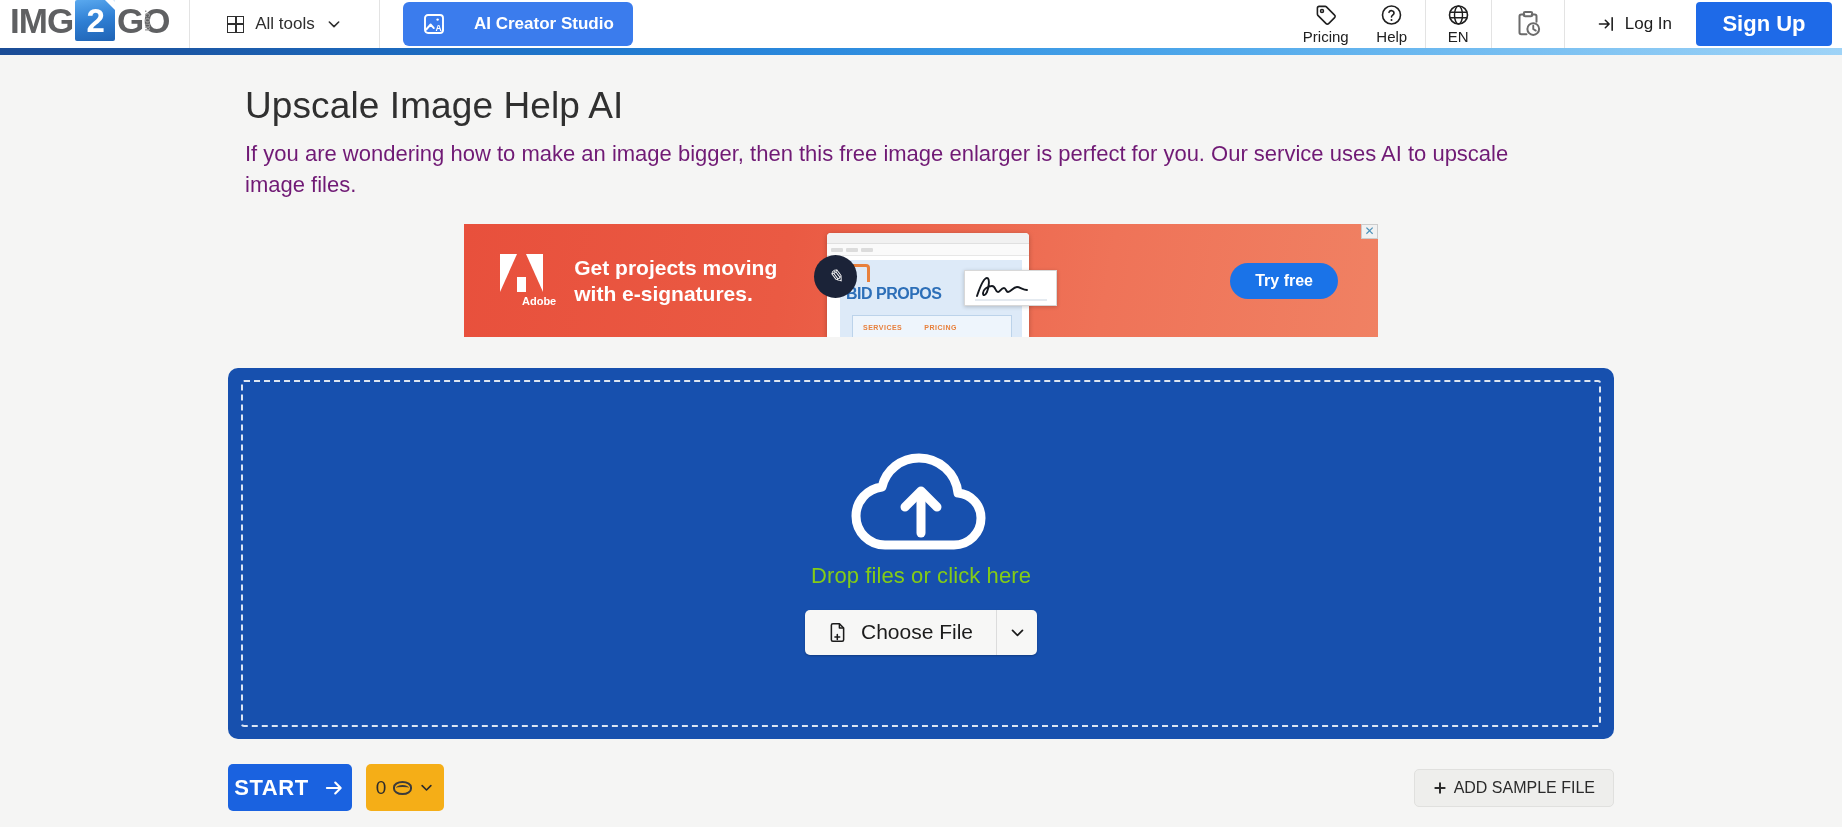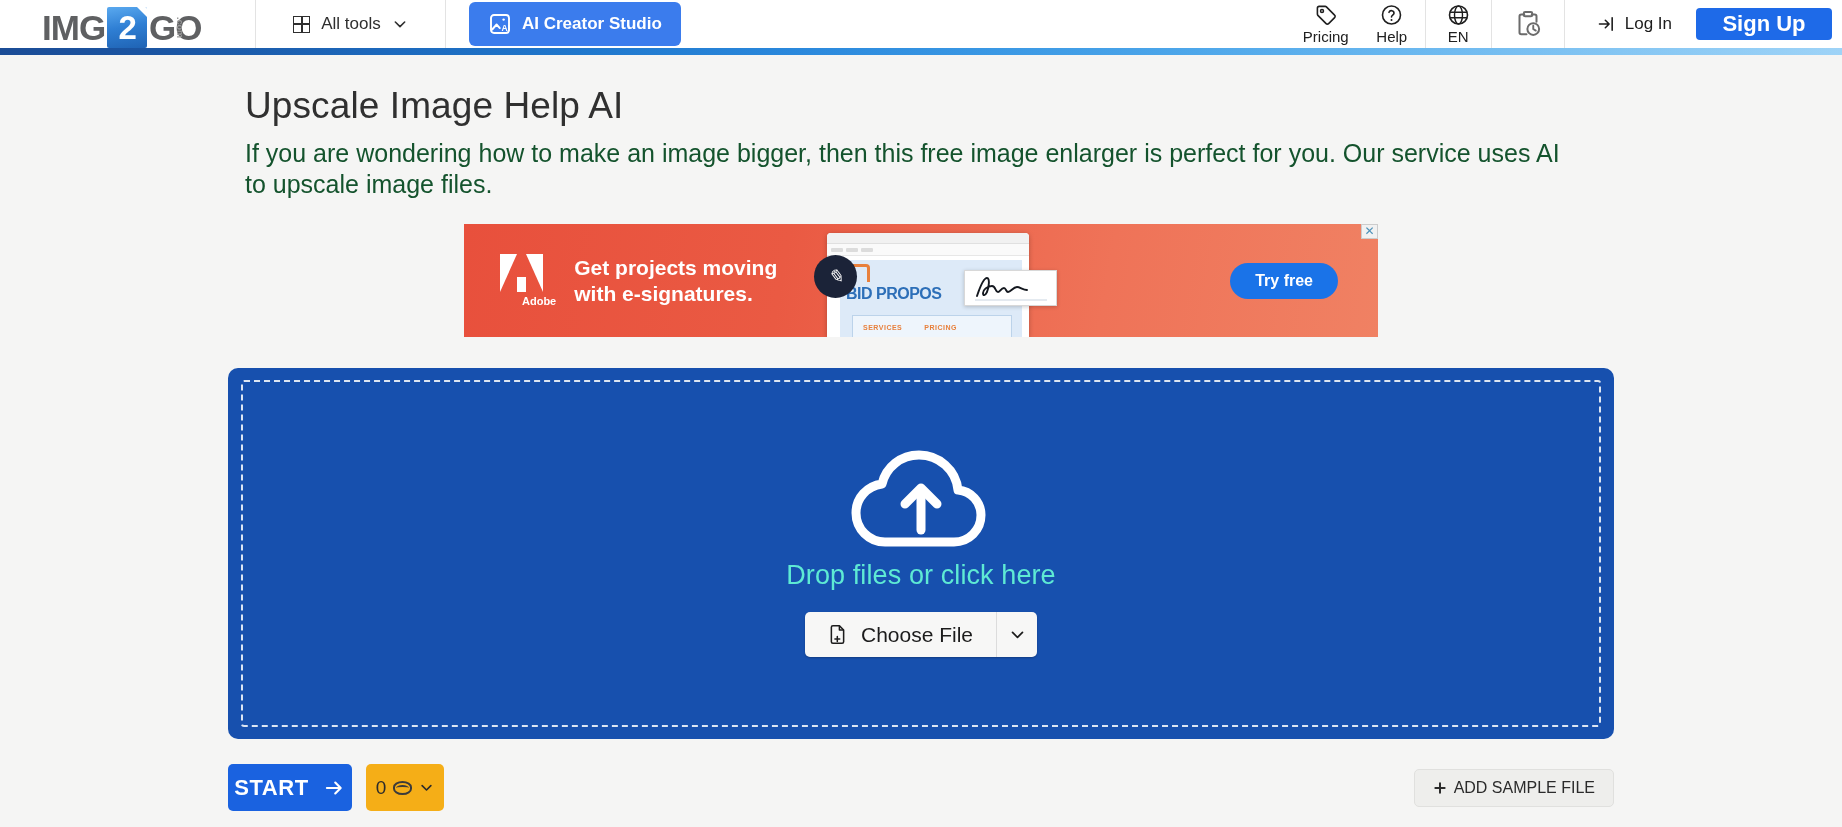--- a/index.html
+++ b/index.html
@@ -14,27 +14,26 @@
   
   .header {
     position: relative;
     height: 48px;
     background: #ffffff;
     display: flex;
     align-items: stretch;
     width: 100%;
   }
   .logo-cell {
-    width: 224px;
-    display: flex;
-    align-items: flex-end;
+    width: 190px;
+    display: flex;
+    align-items: flex-start;
     padding-left: 10px;
     border-right: 1px solid #e3e3e3;
     flex: none;
-    margin-left: 32px;
   }
   .logo {
     display: flex;
     align-items: center;
     font-size: 36px;
     font-weight: bold;
     letter-spacing: -1px;
     color: #5a5a5a;
     line-height: 1;
     position: relative;
@@ -99,21 +98,21 @@
 
   .ai-btn {
     margin-left: 23px;
     align-self: center;
     height: 44px;
     background: #3b7ced;
     color: #fff;
     border-radius: 6px;
     display: flex;
     align-items: center;
-    gap: 10px;
+    gap: 28px;
     padding: 0 19px;
     font-size: 17px;
     font-weight: bold;
     cursor: pointer;
   }
 
   .hdr-spacer { flex: 1 1 auto; }
 
   .hdr-icons { display: flex; align-items: stretch; }
   .hdr-item {
@@ -144,21 +143,21 @@
   }
   .signup-btn {
     background: #1e6ae8;
     color: #fff;
     font-size: 22px;
     font-weight: bold;
     display: flex;
     align-items: center;
     justify-content: center;
     width: 136px;
-    height: 32px;
+    height: 44px;
     border-radius: 4px;
     align-self: center;
     margin-right: 10px;
     cursor: pointer;
   }
 
   .grad-bar {
     height: 7px;
     width: 100%;
     background: linear-gradient(90deg,
@@ -172,23 +171,23 @@
   .page-title {
     font-size: 37px;
     font-weight: normal;
     color: #303030;
     margin: 30px 0 0 245px;
     letter-spacing: 0.1px;
   }
   .page-desc {
     margin: 11px 0 0 245px;
     width: 1320px;
-    font-size: 25px;
+    font-size: 22px;
     line-height: 31px;
-    color: #14532d;
+    color: #701a75;
   }
 
   
   .ad-wrap {
     margin: 24px auto 0;
     width: 914px;
     height: 113px;
     position: relative;
     background: #fff;
   }
@@ -360,22 +359,22 @@
   }
   .dz-content {
     position: relative;
     display: flex;
     flex-direction: column;
     align-items: center;
     z-index: 2;
   }
   .dz-cloud { width: 148px; height: 98px; }
   .dz-text {
-    color: #5eead4;
-    font-size: 27px;
+    color: #84cc16;
+    font-size: 22px;
     margin-top: 12px;
     letter-spacing: .1px;
   }
   .choose-wrap {
     margin-top: 21px;
     display: flex;
     background: #f7f7f6;
     border-radius: 5px;
     height: 45px;
     box-shadow: 0 1px 2px rgba(0,0,0,.25);

